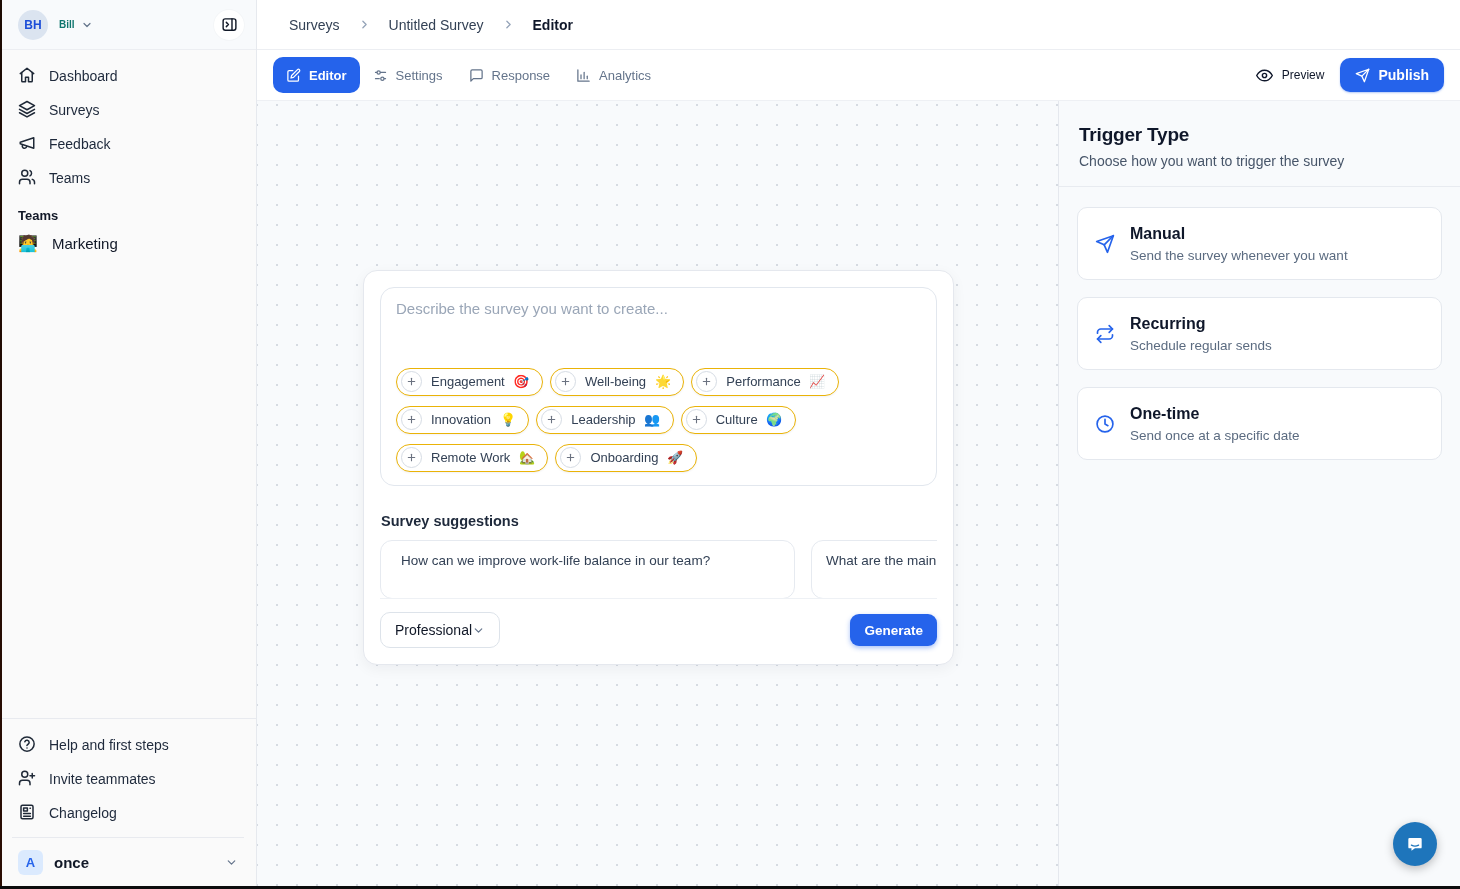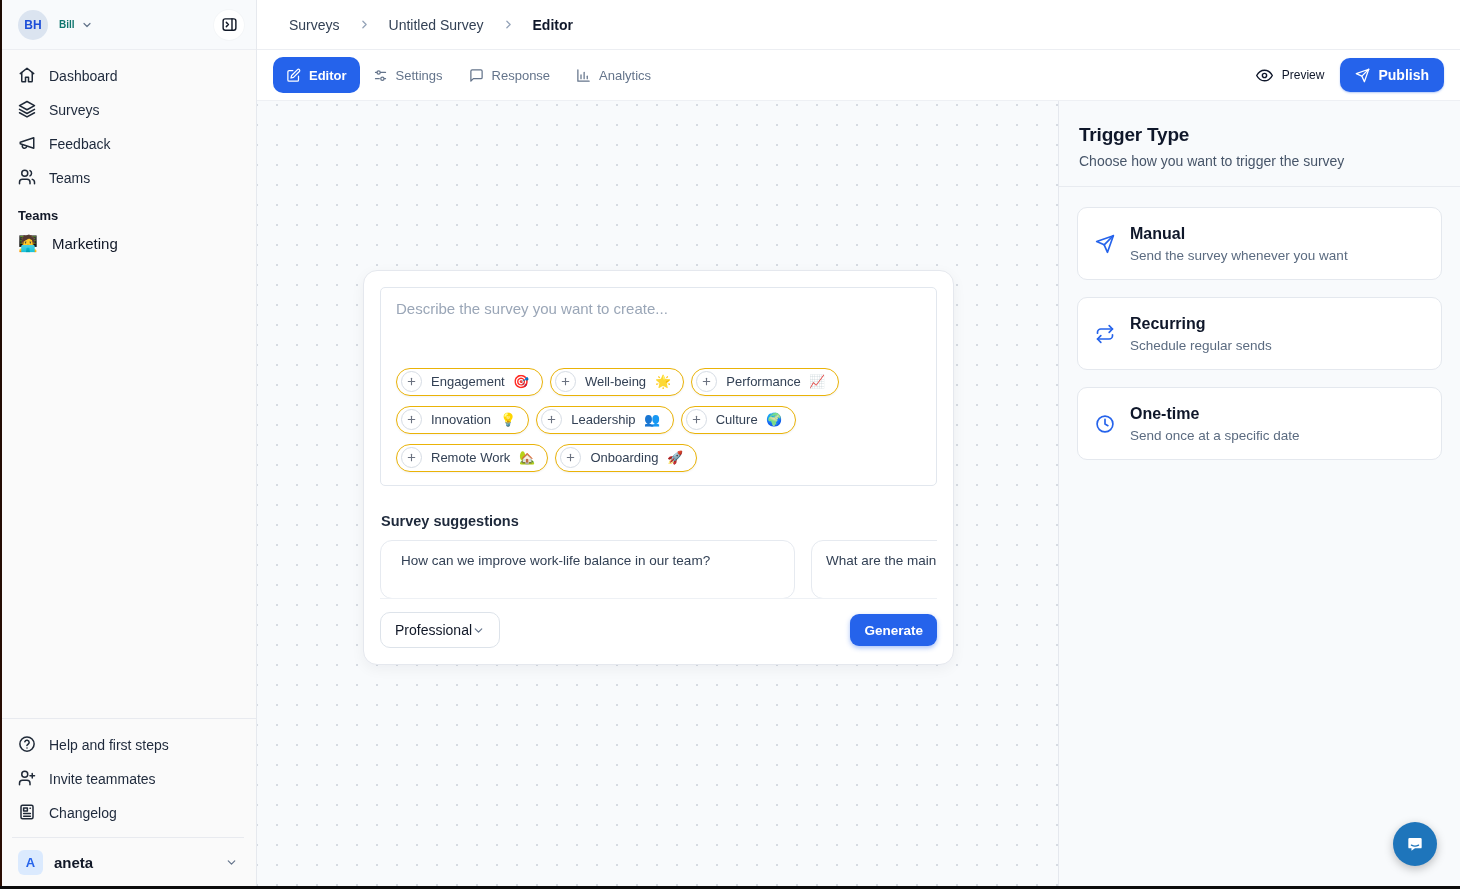--- a/index.html
+++ b/index.html
@@ -107,21 +107,21 @@
   }
 
   
   .ai-card {
     position:absolute; left:106px; top:169px; width:591px; height:395px;
     background:#ffffff; border:1px solid #e5e8ee; border-radius:14px;
     box-shadow:0 4px 14px rgba(15,23,42,.05);
     padding:16px; display:flex; flex-direction:column;
   }
   .composer-box {
-    border:1px solid #e2e7ee; border-radius:5px; height:200px;
+    border:1px solid #e2e7ee; border-radius:14px; height:200px;
     padding:12px 15px 13px 15px; display:flex; flex-direction:column;
   }
   .composer-input {
     border:none; outline:none; resize:none; flex:1;
     font-family:"Liberation Sans", sans-serif; font-size:15px; color:#1e293b;
     background:transparent;
   }
   .composer-input::placeholder { color:#9aa6b7; }
   .chips { display:flex; flex-wrap:wrap; gap:10px 7px; }
   .chip {
@@ -289,21 +289,21 @@
               <rect x="7.5" y="6.5" width="5" height="4"></rect>
               <line x1="7.5" y1="14" x2="16.5" y2="14"></line>
               <line x1="7.5" y1="17.5" x2="16.5" y2="17.5"></line>
               <line x1="16" y1="7" x2="16.5" y2="7"></line>
             </svg>
         </span>
         <span>Changelog</span>
       </div>
       <div class="user-row">
         <div class="user-avatar">A</div>
-        <span class="user-name">aneta</span>
+        <span class="user-name">once</span>
         <span class="ws-chevron">
           <svg width="13" height="13" viewBox="0 0 24 24" fill="none" stroke="currentColor" stroke-width="2.2" stroke-linecap="round" stroke-linejoin="round">
               <path d="M6 9l6 6 6-6"></path>
             </svg>
         </span>
       </div>
     </div>
   </aside>
 
   <div class="main">

